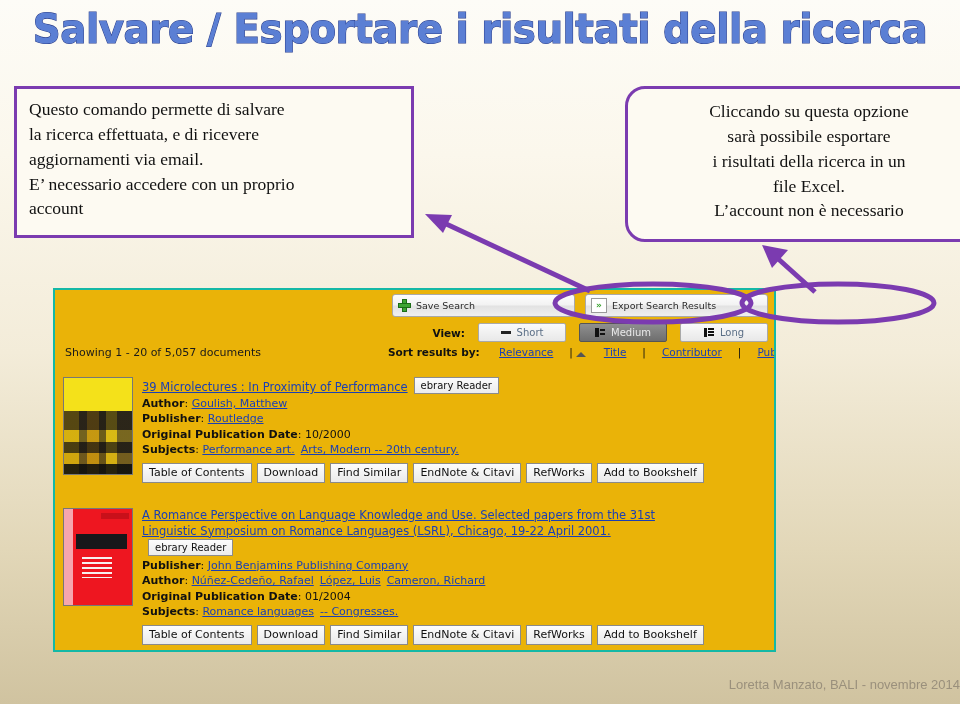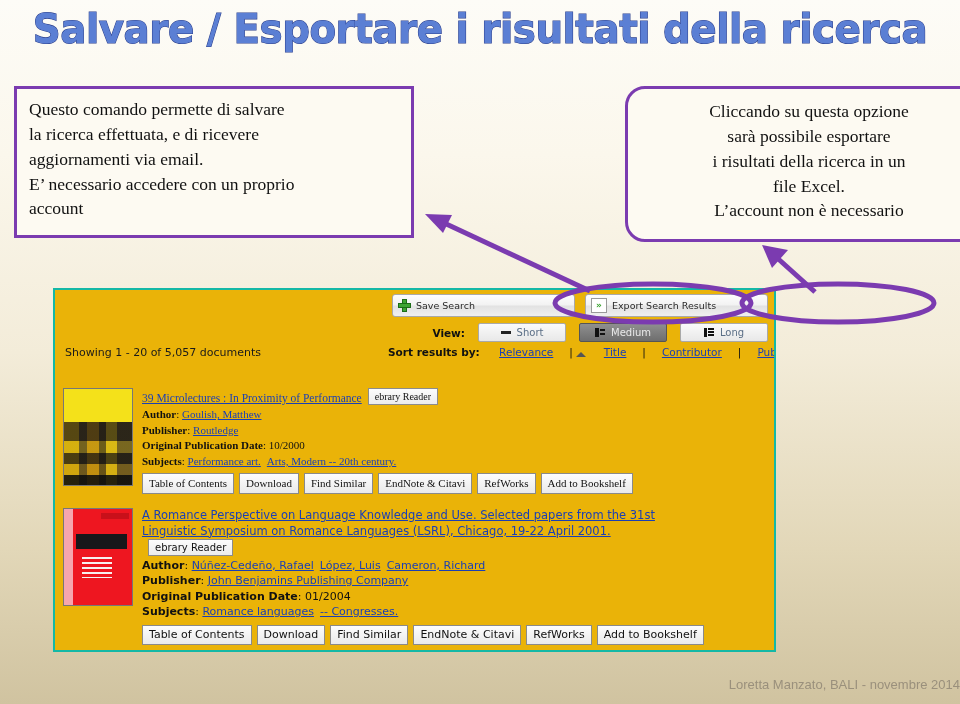--- a/index.html
+++ b/index.html
@@ -196,21 +196,21 @@
     color: #1a1a1a;
   }
 
   
   .result {
     position: absolute;
     left: 8px;
     display: flex;
     gap: 9px;
   }
-  .result.r1 { top: 98px; font-family: Liberation Serif, serif; }
+  .result.r1 { top: 87px; }
   .result.r2 { top: 218px; }
 
   .cover {
     width: 68px; height: 96px;
     flex: 0 0 68px;
     border: 1px solid #777;
     position: relative;
     overflow: hidden;
     background: #1c1c1c;
   }
@@ -393,24 +393,24 @@
       <div class="spine"></div>
       <div class="band"></div>
       <div class="blk"></div>
       <div class="lines"></div>
     </div>
     <div class="rbody">
       <div style="max-width:520px;">
         <a class="rtitle">A Romance Perspective on Language Knowledge and Use. Selected papers from the 31st Linguistic Symposium on Romance Languages (LSRL), Chicago, 19-22 April 2001.</a><span class="reader-badge">ebrary Reader</span>
       </div>
       <div class="meta">
+        <b>Publisher</b><span class="plain">: </span><a>John Benjamins Publishing Company</a>
+      </div>
+      <div class="meta">
         <b>Author</b><span class="plain">: </span><a>Núñez-Cedeño, Rafael</a><a>López, Luis</a><a>Cameron, Richard</a>
-      </div>
-      <div class="meta">
-        <b>Publisher</b><span class="plain">: </span><a>John Benjamins Publishing Company</a>
       </div>
       <div class="meta">
         <b>Original Publication Date</b><span class="plain">: </span><span class="plain">01/2004</span>
       </div>
       <div class="meta">
         <b>Subjects</b><span class="plain">: </span><a>Romance languages</a><a>-- Congresses.</a>
       </div>
       <div class="actions">
         <span class="abtn">Table of Contents</span>
         <span class="abtn">Download</span>

